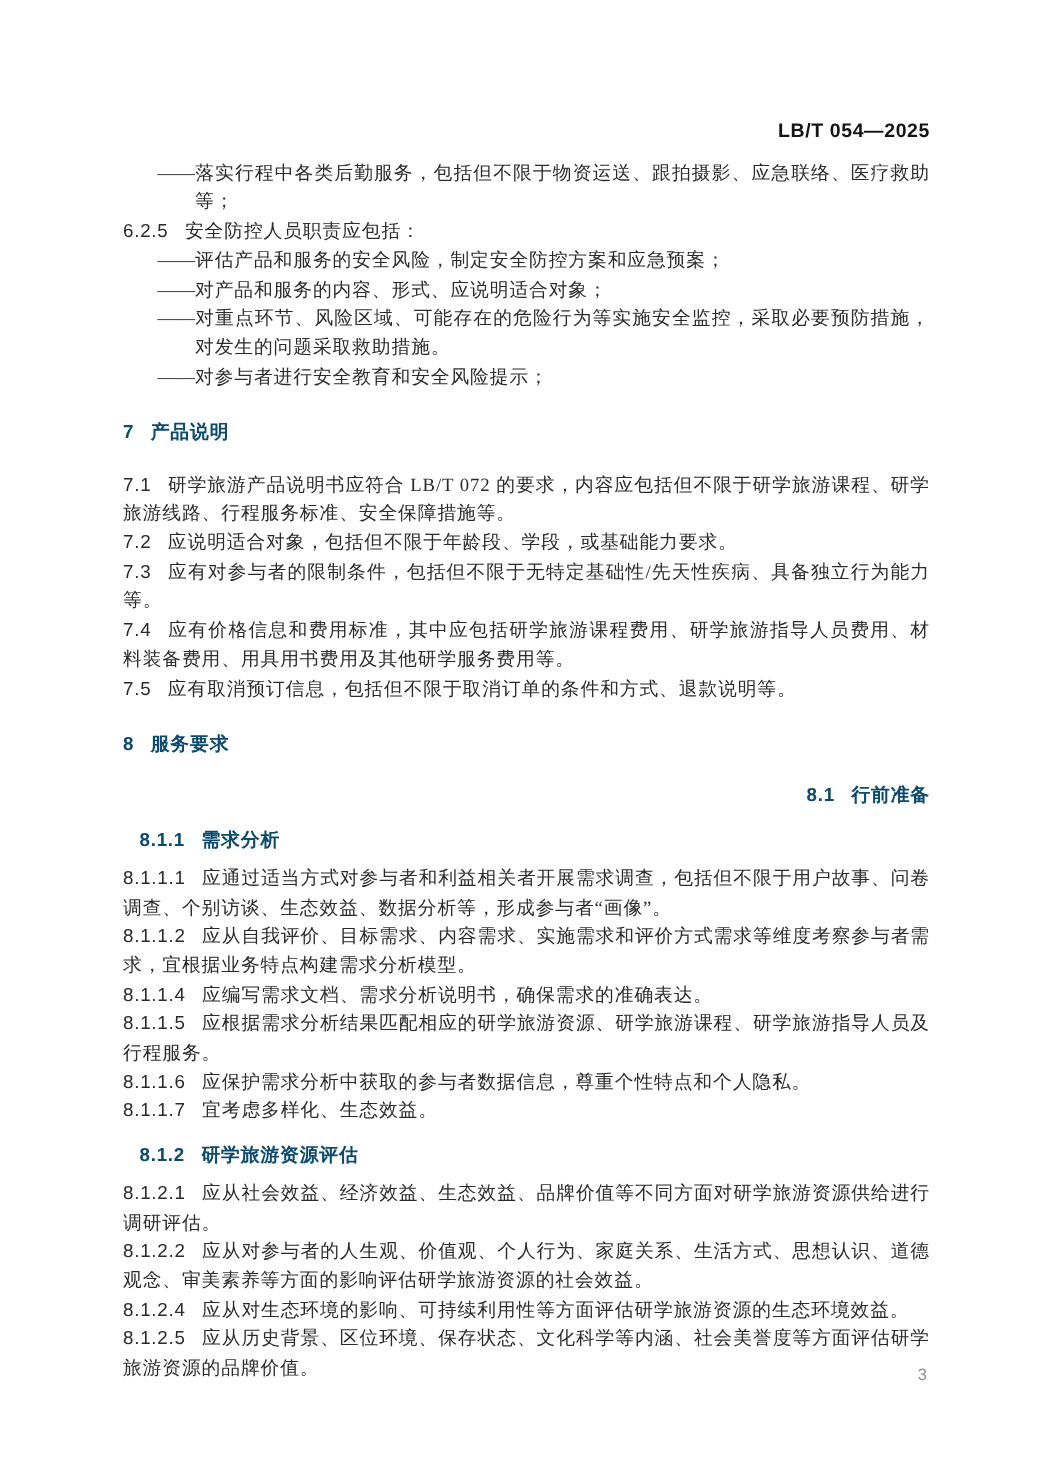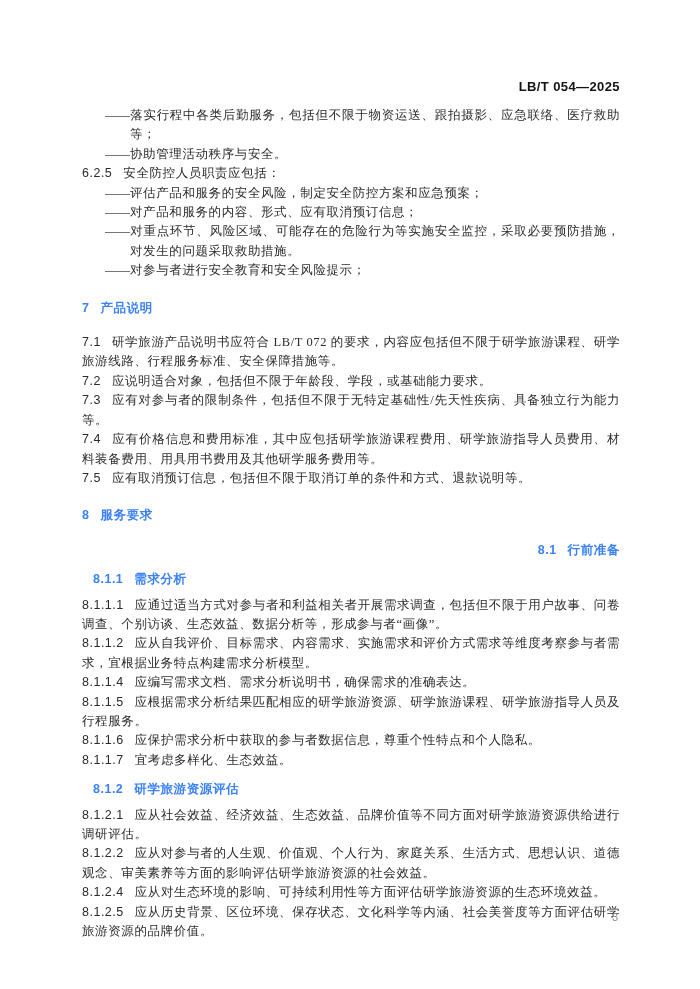--- a/index.html
+++ b/index.html
@@ -35,21 +35,21 @@
   }
   .doc-body p { margin: 0; }
   .cnum, .hnum {
     font-family: "Liberation Sans", "DejaVu Sans", sans-serif;
     letter-spacing: 0.5px;
     margin-right: 11px;
   }
   .heading {
     font-family: "Liberation Sans", "DejaVu Sans", sans-serif;
     font-weight: bold;
-    color: #3b82f6;
+    color: #0c4a6e;
     text-align: left;
   }
   .heading.l1 { margin: 18px 0 15px; }
   .heading.l2 { margin: 11px 0 10px; text-align: right; }
   .heading.l3 { margin: 10px 11px 6px; }
   .dash {
     padding-left: 48px;
     text-indent: -25px;
   }
   .dashmark { letter-spacing: 0; }
@@ -64,24 +64,23 @@
 </style>
 </head>
 <body>
 
 <div class="page">
   <div class="doc-header">
     <span>LB/T 054—2025</span>
   </div>
   <div class="doc-body">
       <p class="dash"><span class="dashmark">——</span><span>落实行程中各类后勤服务，包括但不限于物资运送、跟拍摄影、应急联络、医疗救助等；</span></p>
-      <p class="dash"><span class="dashmark">——</span><span>协助管理活动秩序与安全。</span></p>
       <p class="clause"><span class="cnum">6.2.5</span><span>安全防控人员职责应包括：</span></p>
       <p class="dash"><span class="dashmark">——</span><span>评估产品和服务的安全风险，制定安全防控方案和应急预案；</span></p>
-      <p class="dash"><span class="dashmark">——</span><span>对产品和服务的内容、形式、应有取消预订信息；</span></p>
+      <p class="dash"><span class="dashmark">——</span><span>对产品和服务的内容、形式、应说明适合对象；</span></p>
       <p class="dash"><span class="dashmark">——</span><span>对重点环节、风险区域、可能存在的危险行为等实施安全监控，采取必要预防措施，对发生的问题采取救助措施。</span></p>
       <p class="dash"><span class="dashmark">——</span><span>对参与者进行安全教育和安全风险提示；</span></p>
       <p class="heading l1"><span class="hnum">7</span><span>产品说明</span></p>
       <p class="clause"><span class="cnum">7.1</span><span>研学旅游产品说明书应符合 LB/T 072 的要求，内容应包括但不限于研学旅游课程、研学旅游线路、行程服务标准、安全保障措施等。</span></p>
       <p class="clause"><span class="cnum">7.2</span><span>应说明适合对象，包括但不限于年龄段、学段，或基础能力要求。</span></p>
       <p class="clause"><span class="cnum">7.3</span><span>应有对参与者的限制条件，包括但不限于无特定基础性/先天性疾病、具备独立行为能力等。</span></p>
       <p class="clause"><span class="cnum">7.4</span><span>应有价格信息和费用标准，其中应包括研学旅游课程费用、研学旅游指导人员费用、材料装备费用、用具用书费用及其他研学服务费用等。</span></p>
       <p class="clause"><span class="cnum">7.5</span><span>应有取消预订信息，包括但不限于取消订单的条件和方式、退款说明等。</span></p>
       <p class="heading l1"><span class="hnum">8</span><span>服务要求</span></p>
       <p class="heading l2"><span class="hnum">8.1</span><span>行前准备</span></p>

